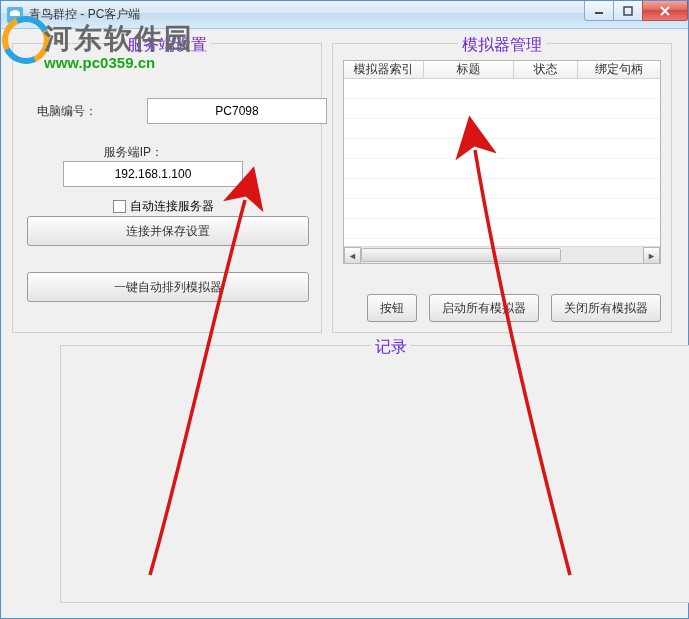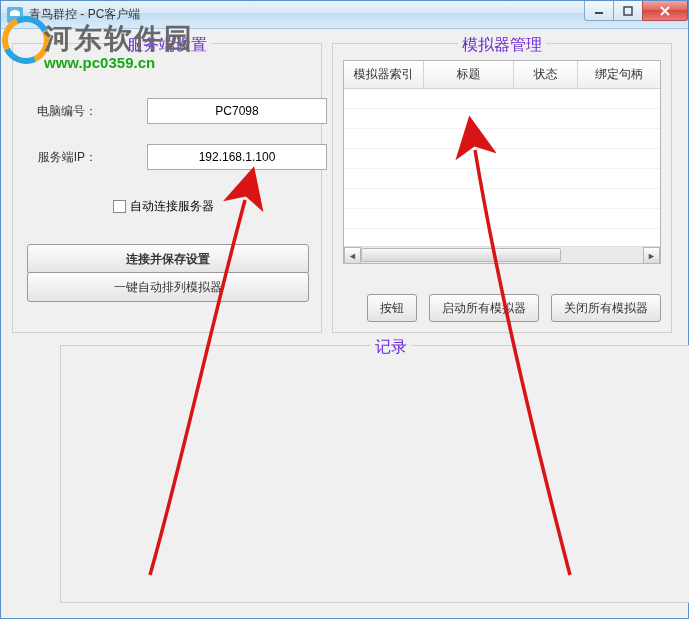--- a/index.html
+++ b/index.html
@@ -123,21 +123,21 @@
       width:180px;
       height:26px;
       border:1px solid #aaa;
       background:#fff;
       text-align:center;
       font-size:12px;
       padding:0 4px;
       margin-left:36px;
     }
     .row1 { top:54px; left:14px; }
-    .row2 { top:100px; left:14px; }
+    .row2 { top:100px; left:14px;flex-direction:column; }
     .chk-row { top:154px; left:100px; display:flex; align-items:center; }
     .chk {
       width:13px;height:13px;
       border:1px solid #888;
       background:#fff;
       margin-right:4px;
     }
     .big-btn {
       position:absolute;
       left:14px;
@@ -145,32 +145,32 @@
       height:30px;
       border:1px solid #9a9a9a;
       border-radius:3px;
       background:linear-gradient(to bottom,#fdfdfd,#e4e4e4);
       display:flex;
       align-items:center;
       justify-content:center;
       font-size:12px;
       color:#333;
     }
-    .btn-conn { top:200px;font-weight:bold; }
+    .btn-conn { top:172px; }
     .btn-arr { top:228px; }
     
     .table-wrap {
       position:absolute;
       top:16px; left:10px; right:10px; height:204px;
       border:1px solid #b7b7b7;
       background:#fff;
     }
     .thead {
       display:flex;
-      height:28px;
+      height:18px;
       background:linear-gradient(to bottom,#fff,#efefef);
       border-bottom:1px solid #d4d4d4;
       justify-content:center;
     }
     .th {
       border-right:1px solid #d4d4d4;
       display:flex;
       align-items:center;
       justify-content:center;
       font-size:12px;

